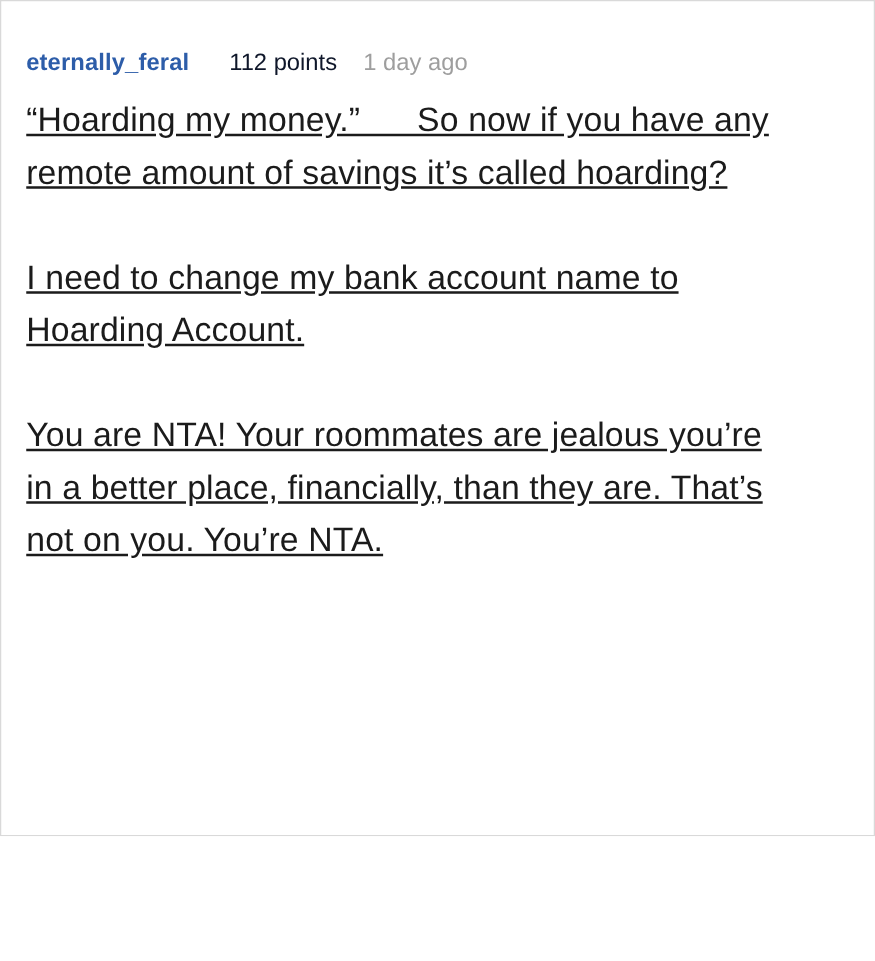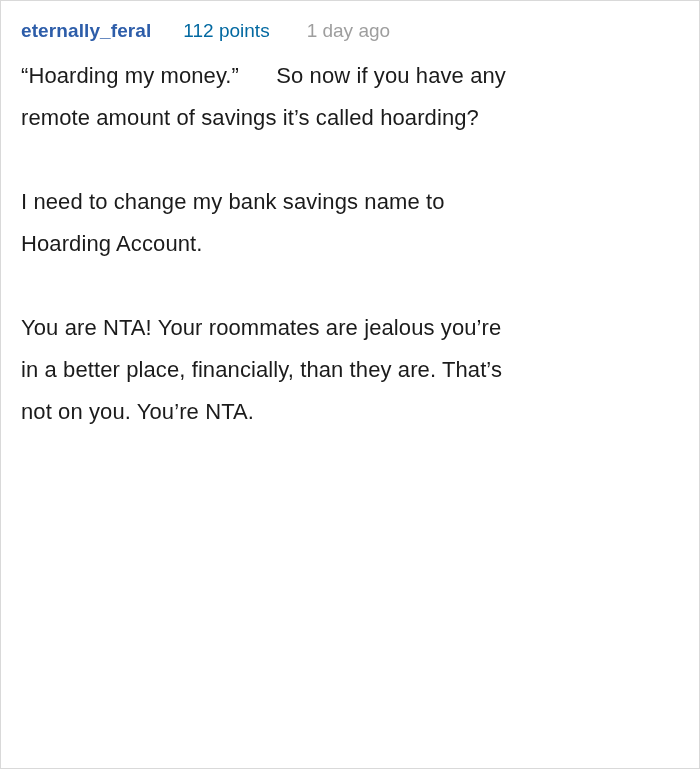--- a/index.html
+++ b/index.html
@@ -3,73 +3,75 @@
 <meta charset="utf-8">
 <style>
   * { margin: 0; padding: 0; box-sizing: border-box; }
   html, body { background: #ffffff; }
   body {
     font-family: "Liberation Sans", "DejaVu Sans", sans-serif;
     width: 700px;
   }
   .page {
     width: 700px;
-    height: 769px;
+    height: 669px;
     border: 1px solid #d9d9d9;
     background: #ffffff;
     padding: 18px 14px 0 20px;
     overflow: hidden;
   }
   .comment-header {
     display: flex;
     align-items: baseline;
     font-size: 19px;
     line-height: 24px;
     white-space: nowrap;
   }
   .username {
     color: #2d5da9;
     font-weight: bold;
     text-decoration: none;
     letter-spacing: 0.1px;
   }
   .meta-points {
-    color: #0369a1;
+    color: #0f172a;
     margin-left: 32px;
+    margin-top: 20px;
   }
   .meta-time {
     color: #9e9e9e;
-    margin-left: 37px;
+    margin-left: 21px;
   }
   .comment-body {
     margin-top: 12px;
     width: 668px;
   }
   .comment-body p {
-    font-size: 22px;
+    font-size: 27px;
     line-height: 42px;
     color: #1b1b1b;
     white-space: pre-wrap;
     margin: 0 0 42px 0;
     letter-spacing: 0.1px;
+    text-decoration: underline;
   }
   .comment-body p:last-child { margin-bottom: 0; }
 </style>
 </head>
 <body>
 
 <div class="page">
   <div class="comment-header">
     <a href="#" class="username">eternally_feral</a>
     <span class="meta-points">112 points</span>
     <span class="meta-time">1 day ago</span>
   </div>
 
   <div class="comment-body">
     <p>“Hoarding my money.”      So now if you have any
 remote amount of savings it’s called hoarding?</p>
-    <p>I need to change my bank savings name to
+    <p>I need to change my bank account name to
 Hoarding Account.</p>
     <p>You are NTA! Your roommates are jealous you’re
 in a better place, financially, than they are. That’s
 not on you. You’re NTA.</p>
   </div>
 </div>
 
 </body></html>

